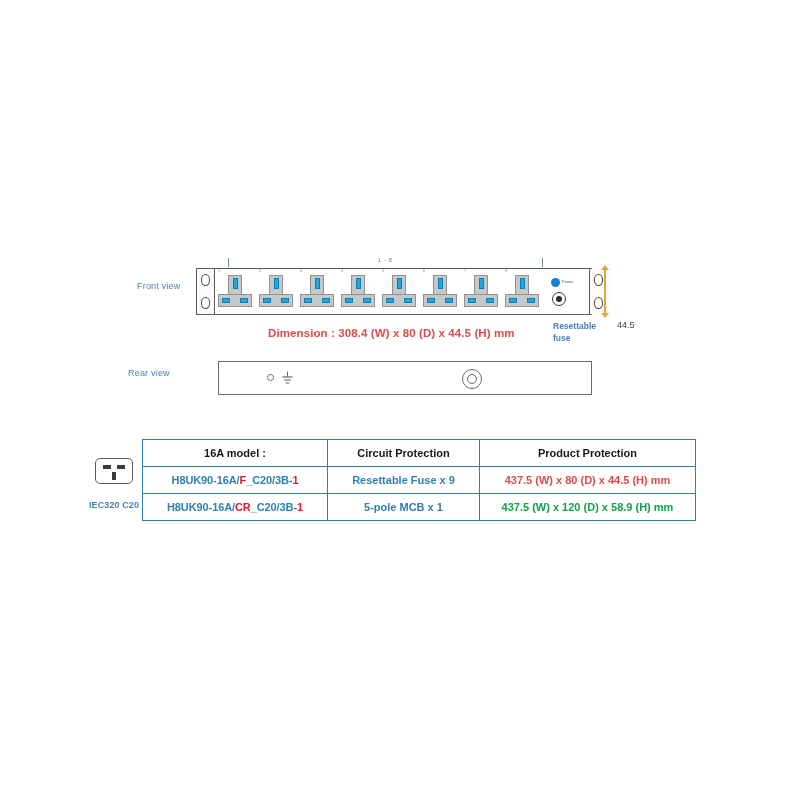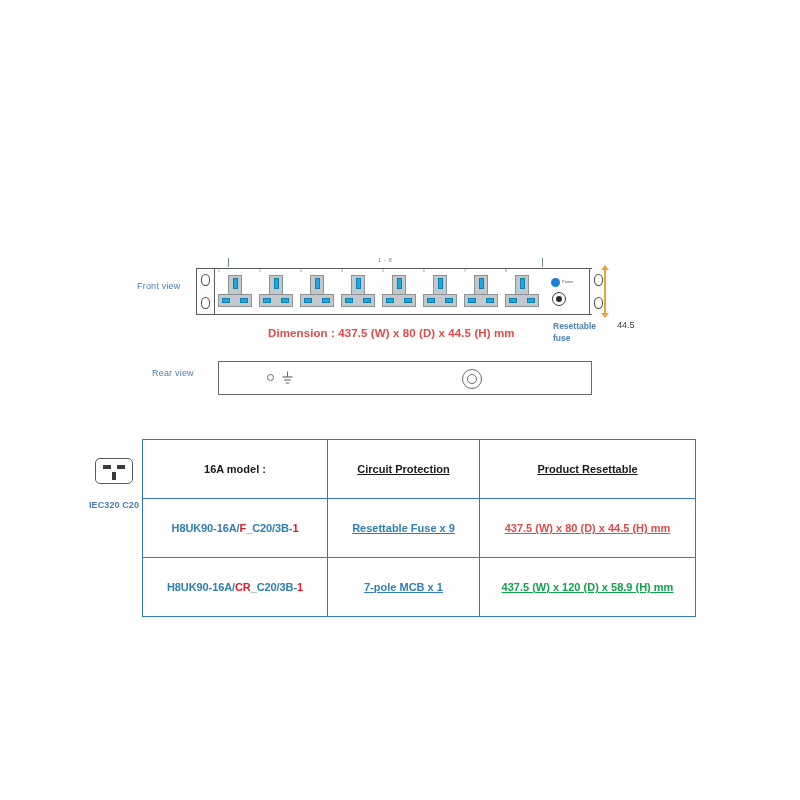--- a/index.html
+++ b/index.html
@@ -24,21 +24,21 @@
   }
 
   
   #front-view-label {
     position: absolute;
     left: 137px;
     top: 281px;
   }
   #rear-view-label {
     position: absolute;
-    left: 152px;
+    left: 128px;
     top: 368px;
   }
 
   #front-unit {
     position: absolute;
     left: 196px;
     top: 268px;
     width: 396px;
     height: 47px;
     border: 1.4px solid #5a5a5a;
@@ -356,29 +356,29 @@
     left: 142px;
     top: 439px;
     width: 554px;
     border-collapse: separate;
     border-spacing: 0;
     table-layout: fixed;
   }
   #spec-table td {
     border: 1.4px solid #2f7fb5;
     height: 26px;
-    padding: 16px 6px;
+    padding: 0 6px;
     text-align: center;
     vertical-align: middle;
     background: #ffffff;
     font-size: 11px;
     white-space: nowrap;
   }
   #spec-table tr + tr td { border-top: none; }
-  #spec-table td + td { border-left: none; text-decoration: underline; }
+  #spec-table td + td { border-left: none; }
   .th-cell {
     font-weight: bold;
     color: #16181a;
     font-size: 11.5px;
   }
   .model-cell {
     color: #2f7fb5;
     font-weight: bold;
     letter-spacing: -.1px;
   }
@@ -495,21 +495,21 @@
 
     <div class="ear right">
       <div class="slot top"></div>
       <div class="slot bot"></div>
     </div>
   </div>
 
   <div id="dim-arrow"></div>
   <div id="dim-arrow-label">44.5</div>
 
-  <div id="dimension-caption">Dimension :  437.5 (W) x 80 (D) x 44.5 (H) mm</div>
+  <div id="dimension-caption">Dimension :  308.4 (W) x 80 (D) x 44.5 (H) mm</div>
 
   <div id="fuse-caption">Resettable fuse</div>
 
   <div id="rear-view-label" class="lbl-blue">Rear view</div>
 
   <div id="rear-unit">
     <div id="rear-hole"></div>
     <svg id="ground-symbol" viewBox="0 0 13 14">
       <line x1="6.5" y1="0.5" x2="6.5" y2="6" stroke="#6a6a6a" stroke-width="1.1"></line>
       <line x1="1.5" y1="6" x2="11.5" y2="6" stroke="#6a6a6a" stroke-width="1.2"></line>
@@ -531,28 +531,28 @@
   <table id="spec-table">
     <colgroup>
       <col class="col-model">
         <col class="col-prot">
         <col class="col-dim">
     </colgroup>
     <tbody>
       <tr>
         <td class="th-cell">16A model :</td>
         <td class="th-cell">Circuit Protection</td>
-        <td class="th-cell">Product Resettable</td>
+        <td class="th-cell">Product Protection</td>
       </tr>
       <tr>
         <td class="model-cell"><span>H8UK90-16A/</span><span class="hl">F</span><span>_C20/3B-</span><span class="hl">1</span></td>
         <td class="prot-cell">Resettable Fuse x 9</td>
         <td class="dim-red">437.5 (W) x 80 (D) x 44.5 (H) mm</td>
       </tr>
       <tr>
         <td class="model-cell"><span>H8UK90-16A/</span><span class="hl">CR</span><span>_C20/3B-</span><span class="hl">1</span></td>
-        <td class="prot-cell">7-pole MCB x 1</td>
+        <td class="prot-cell">5-pole MCB x 1</td>
         <td class="dim-green">437.5 (W) x 120 (D) x 58.9 (H) mm</td>
       </tr>
     </tbody>
   </table>
 
 </div>
 
 </body></html>

